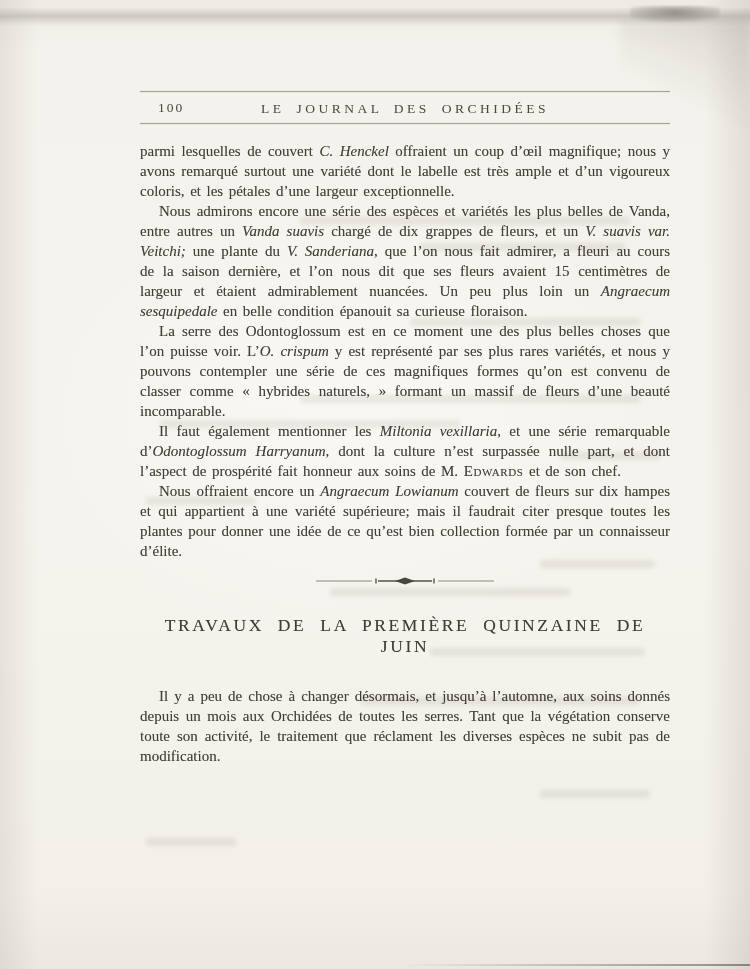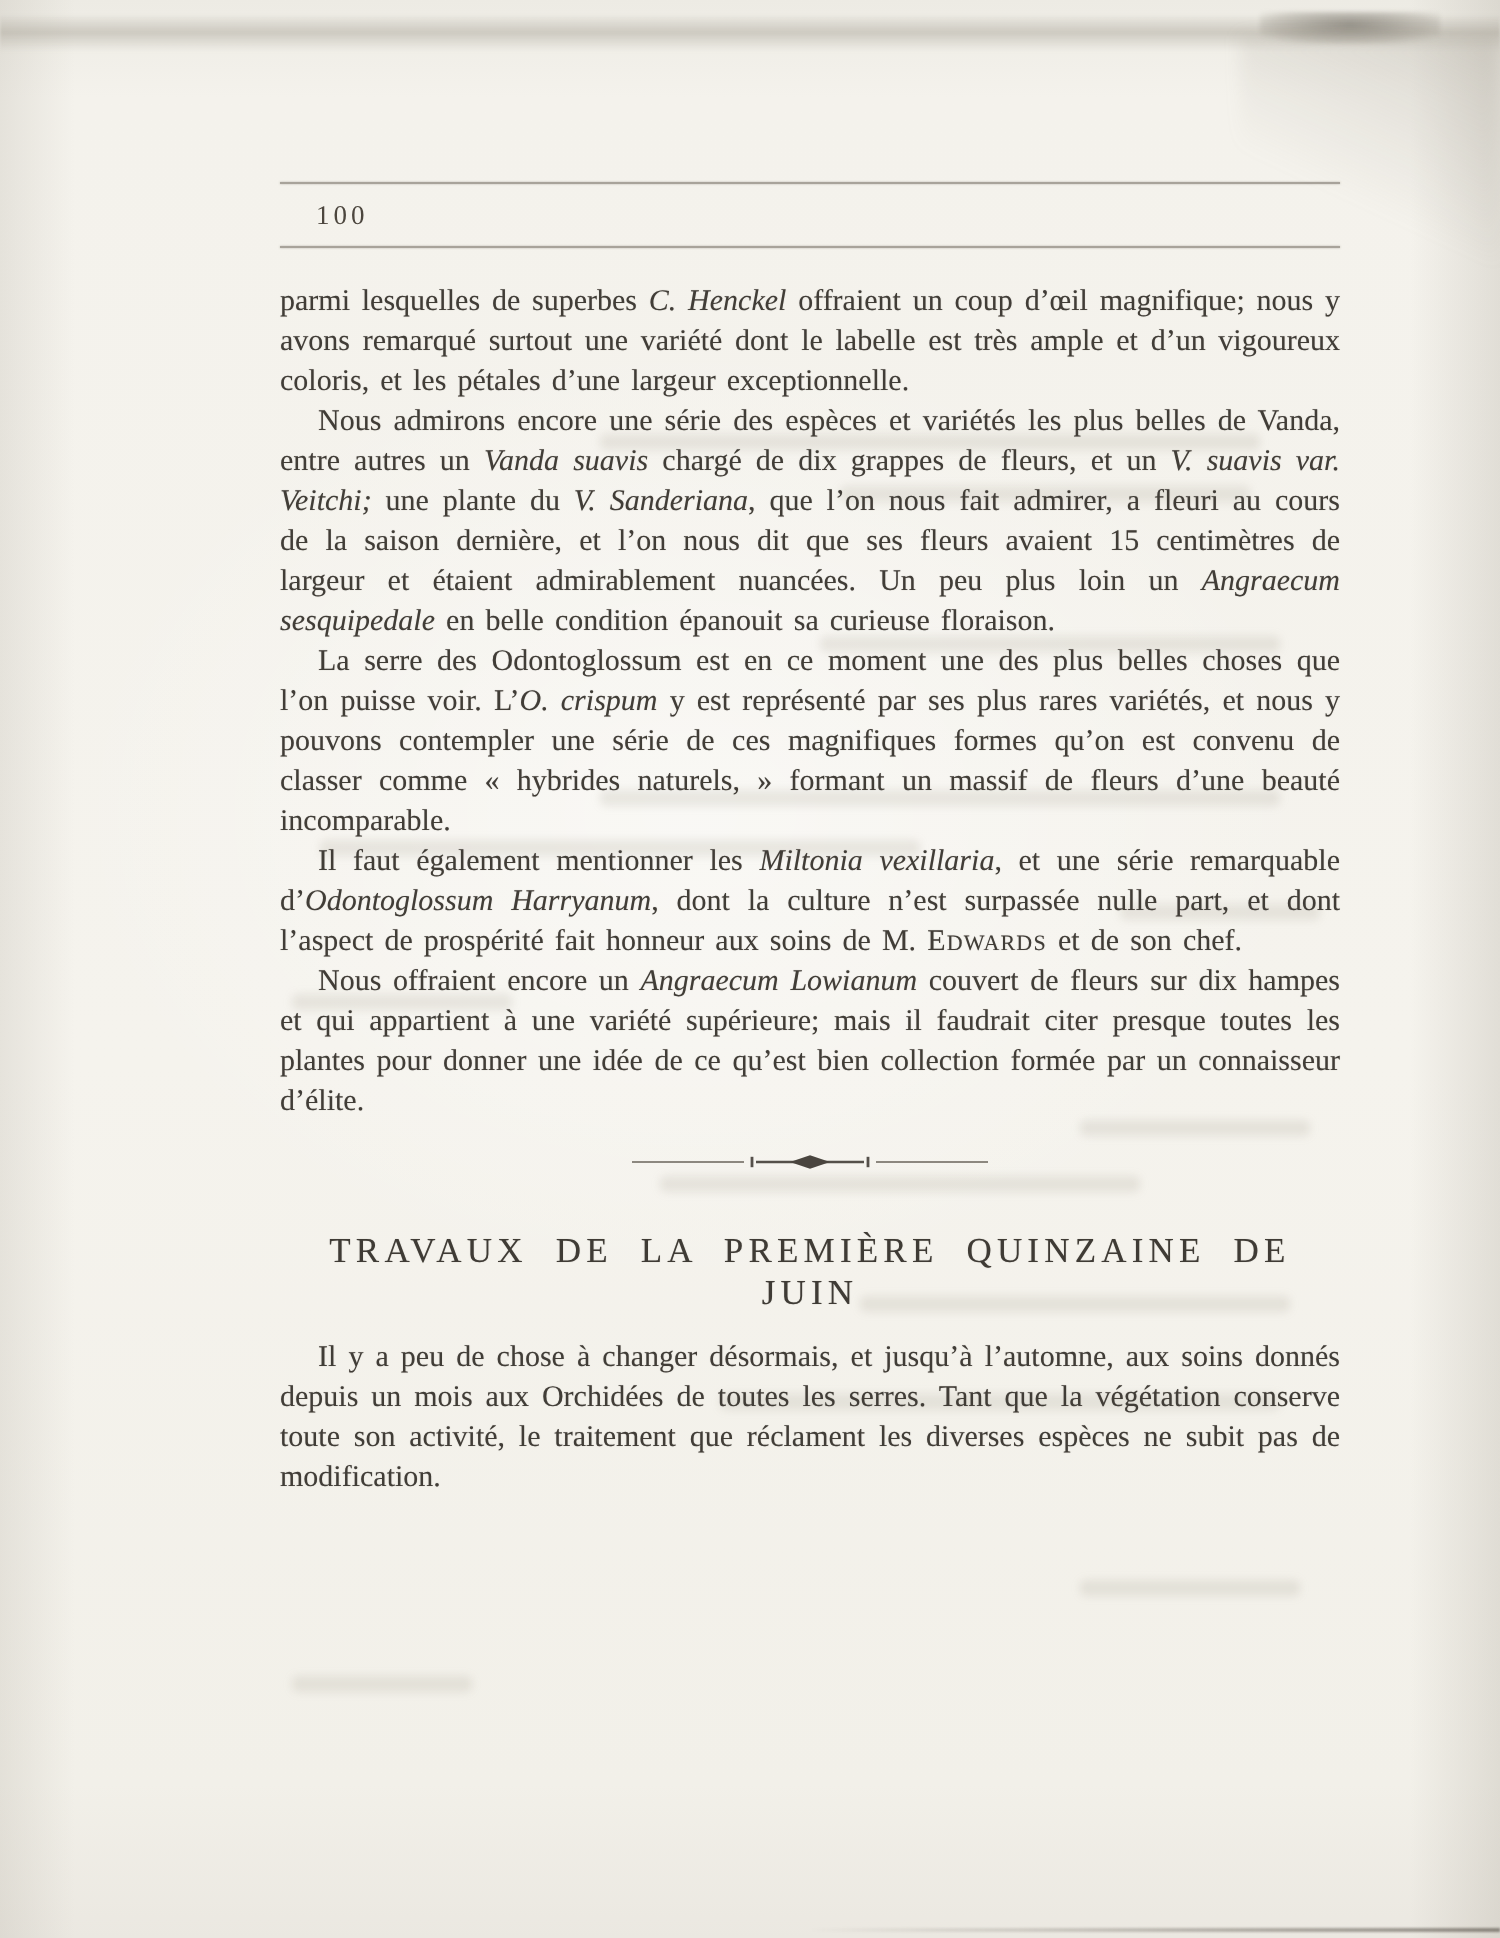--- a/index.html
+++ b/index.html
@@ -58,21 +58,21 @@
     margin:1px 0 0;text-align:right;padding-right:58px;
     font-size:15.5px;font-variant:small-caps;letter-spacing:1.6px;
     text-shadow:0 0 .5px rgba(65,61,55,.35);
   }
   .ornament{margin-top:14px;text-align:center;line-height:0;}
   .section-heading{
     margin:28px 0 0;text-align:center;font-weight:400;
     font-size:17.5px;letter-spacing:2.6px;word-spacing:7px;color:#3f3b35;
     text-shadow:0 0 .5px rgba(63,59,53,.35);
   }
-  .section-body{margin-top:12px;}
+  .section-body{margin-top:29px;}
 </style>
 </head>
 <body>
 
 <div class="page">
 
   <div class="scan-band"></div>
   <div class="scan-smudge"></div>
   <div class="scan-shadow-tr"></div>
   <div class="edge-bottom"></div>
@@ -91,25 +91,26 @@
     <div class="ghost" style="left:360px;top:697px;width:280px;"></div>
     <div class="ghost" style="left:540px;top:790px;width:110px;"></div>
     <div class="ghost" style="left:146px;top:838px;width:90px;"></div>
   </div>
 
   <div class="text-block">
 
     <div class="rule"></div>
     <div class="header-row">
       <span class="pagenum">100</span>
+      <span class="journal">LE JOURNAL DES ORCHIDÉES</span>
     </div>
     <div class="rule"></div>
 
     <div class="body-text">
-      <p class="para no-indent"><span class="run-normal">parmi lesquelles de superbes </span><span class="run-italic">C. Henckel</span><span class="run-normal"> offraient un coup d’œil magnifique; nous y avons remarqué surtout une variété dont le labelle est très ample et d’un vigoureux coloris, et les pétales d’une largeur exceptionnelle.</span></p>
+      <p class="para no-indent"><span class="run-normal">parmi lesquelles de couvert </span><span class="run-italic">C. Henckel</span><span class="run-normal"> offraient un coup d’œil magnifique; nous y avons remarqué surtout une variété dont le labelle est très ample et d’un vigoureux coloris, et les pétales d’une largeur exceptionnelle.</span></p>
       <p class="para"><span class="run-normal">Nous admirons encore une série des espèces et variétés les plus belles de Vanda, entre autres un </span><span class="run-italic">Vanda suavis</span><span class="run-normal"> chargé de dix grappes de fleurs, et un </span><span class="run-italic">V. suavis var. Veitchi;</span><span class="run-normal"> une plante du </span><span class="run-italic">V. Sanderiana</span><span class="run-normal">, que l’on nous fait admirer, a fleuri au cours de la saison dernière, et l’on nous dit que ses fleurs avaient 15 centimètres de largeur et étaient admirablement nuancées. Un peu plus loin un </span><span class="run-italic">Angraecum sesquipedale</span><span class="run-normal"> en belle condition épanouit sa curieuse floraison.</span></p>
       <p class="para"><span class="run-normal">La serre des Odontoglossum est en ce moment une des plus belles choses que l’on puisse voir. L’</span><span class="run-italic">O. crispum</span><span class="run-normal"> y est représenté par ses plus rares variétés, et nous y pouvons contempler une série de ces magnifiques formes qu’on est convenu de classer comme « hybrides naturels, » formant un massif de fleurs d’une beauté incomparable.</span></p>
       <p class="para"><span class="run-normal">Il faut également mentionner les </span><span class="run-italic">Miltonia vexillaria</span><span class="run-normal">, et une série remarquable d’</span><span class="run-italic">Odontoglossum Harryanum</span><span class="run-normal">, dont la culture n’est surpassée nulle part, et dont l’aspect de prospérité fait honneur aux soins de M. </span><span class="run-small-caps">Edwards</span><span class="run-normal"> et de son chef.</span></p>
       <p class="para"><span class="run-normal">Nous offraient encore un </span><span class="run-italic">Angraecum Lowianum</span><span class="run-normal"> couvert de fleurs sur dix hampes et qui appartient à une variété supérieure; mais il faudrait citer presque toutes les plantes pour donner une idée de ce qu’est bien collection formée par un connaisseur d’élite.</span></p>
     </div>
 
     <div class="ornament">
       <svg width="178" height="12" viewBox="0 0 178 12">
         <line x1="0" y1="6" x2="56" y2="6" stroke="#6a645b" stroke-width="1" opacity="0.75"></line>
         <line x1="60" y1="3.4" x2="60" y2="8.6" stroke="#55504a" stroke-width="1.4"></line>

